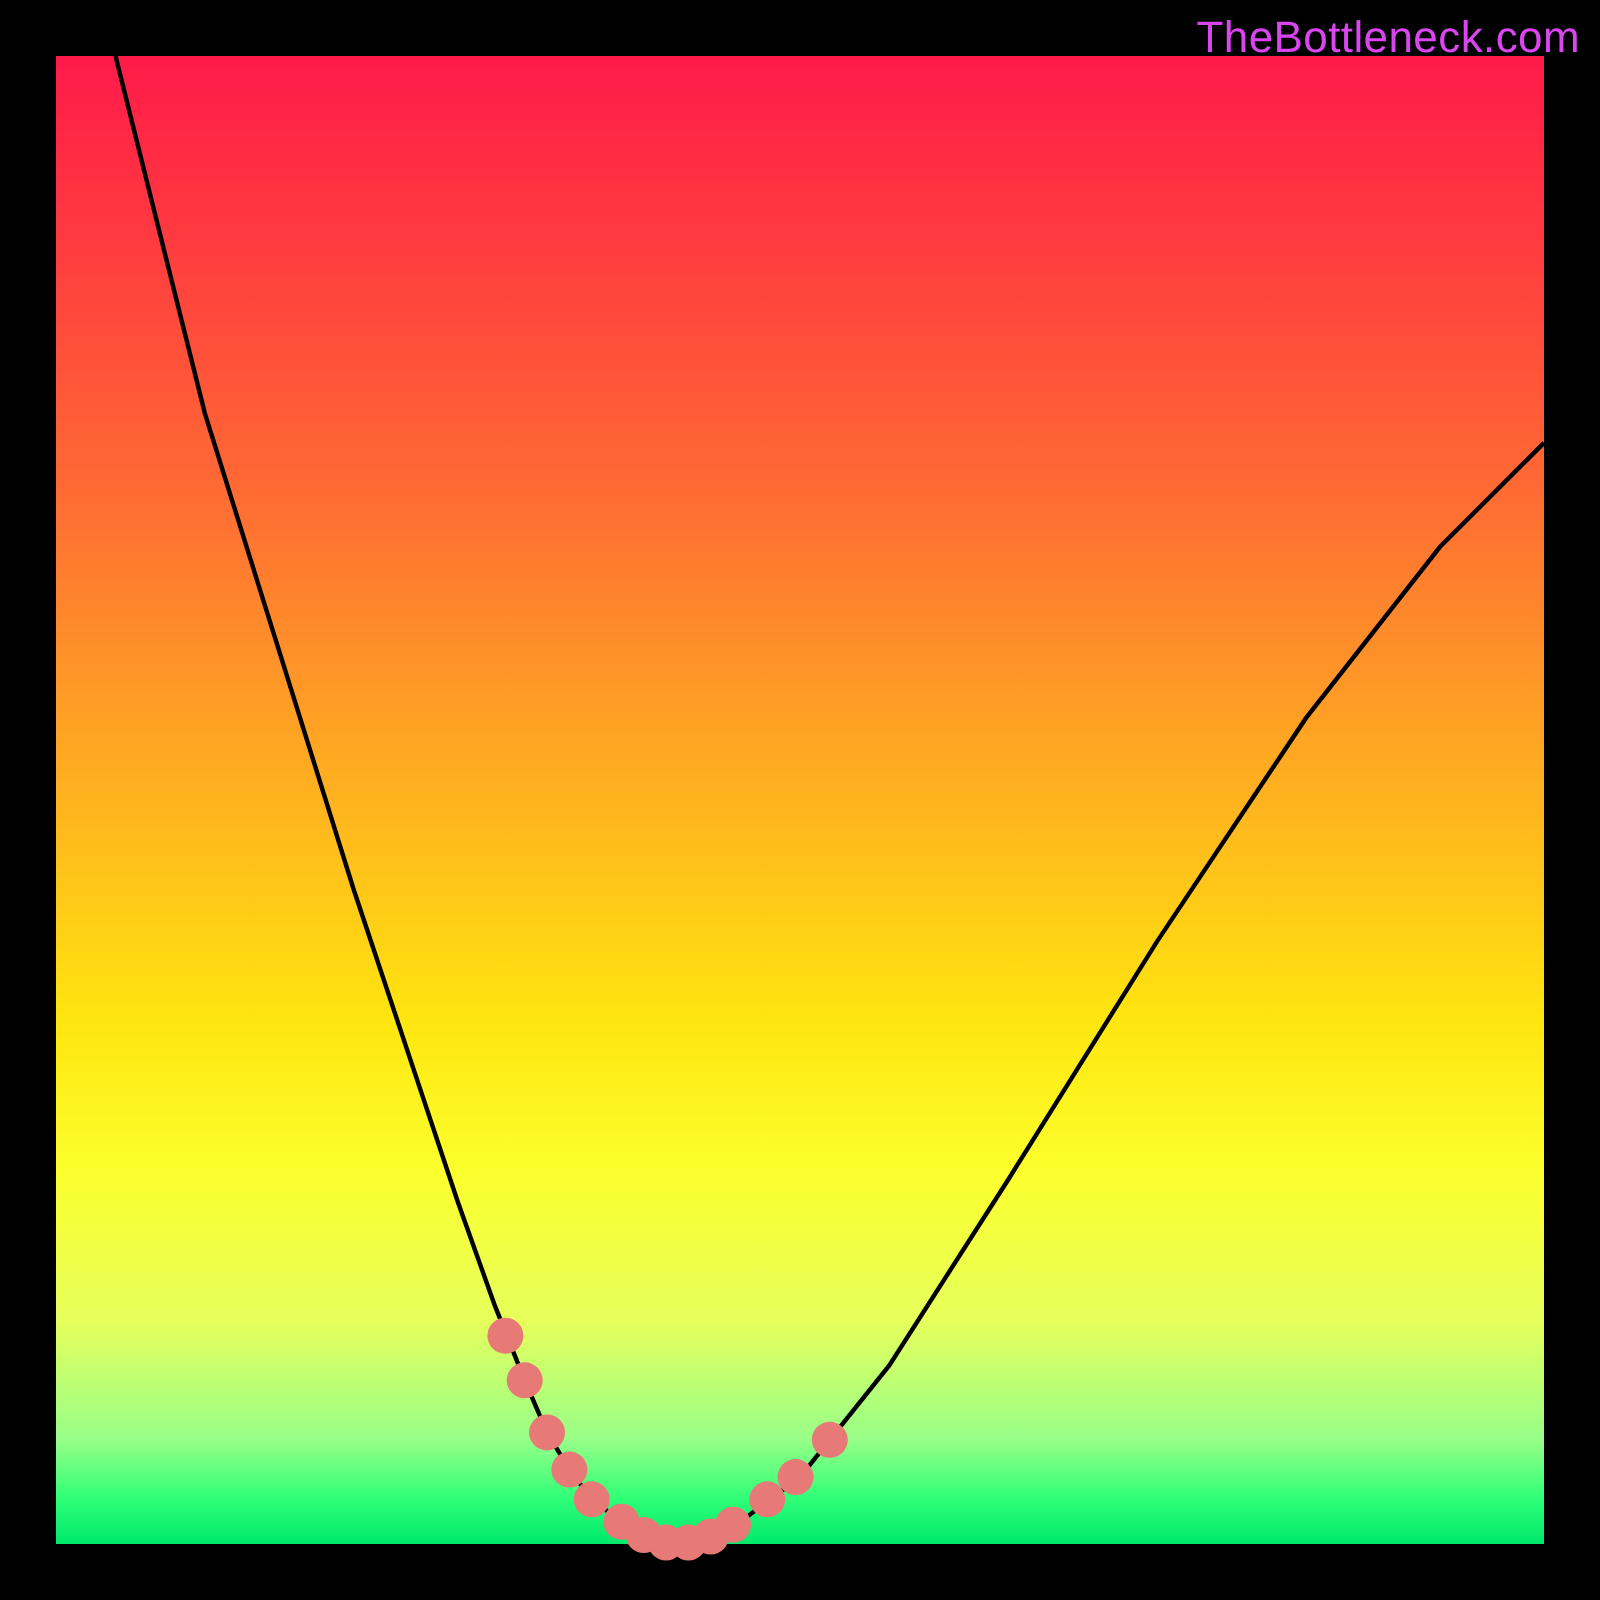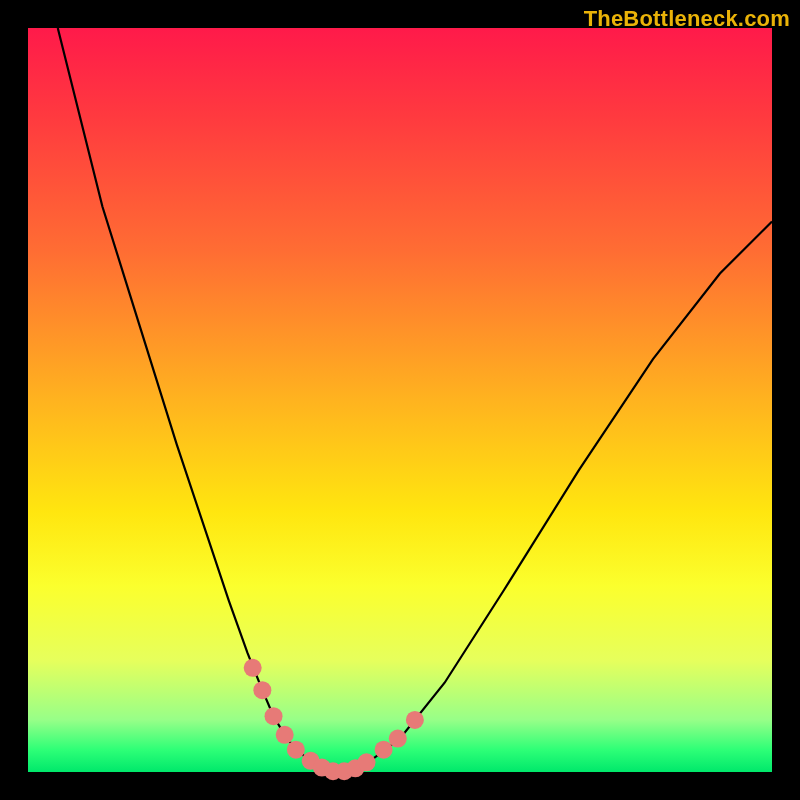--- a/index.html
+++ b/index.html
@@ -20,23 +20,23 @@
       #e6ff5c 85%,
       #97ff88 93%,
       #2eff77 97%,
       #00e86b 100%
     );
   }
   .watermark {
     position: absolute;
     top: 6px;
     right: 10px;
-    color: #eab308;
+    color: #d946ef;
     font-size: 22px;
-    font-weight: 700;
+    font-weight: 400;
     z-index: 5;
     letter-spacing: 0.2px;
   }
   svg.plot {
     position: absolute;
     left: 0;
     top: 0;
     width: 744px;
     height: 744px;
     overflow: visible;

